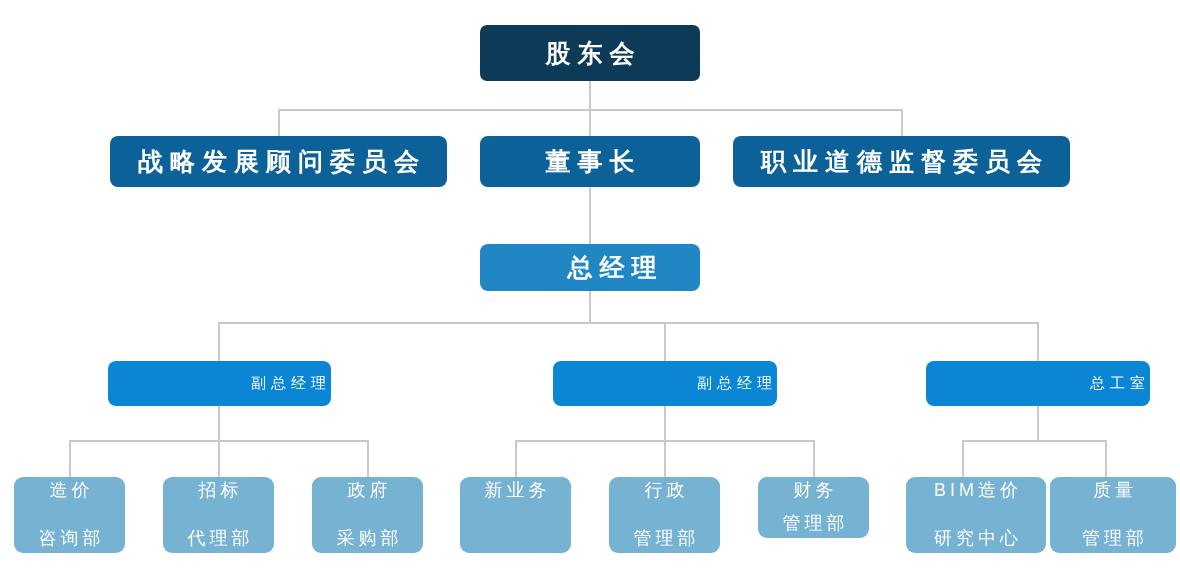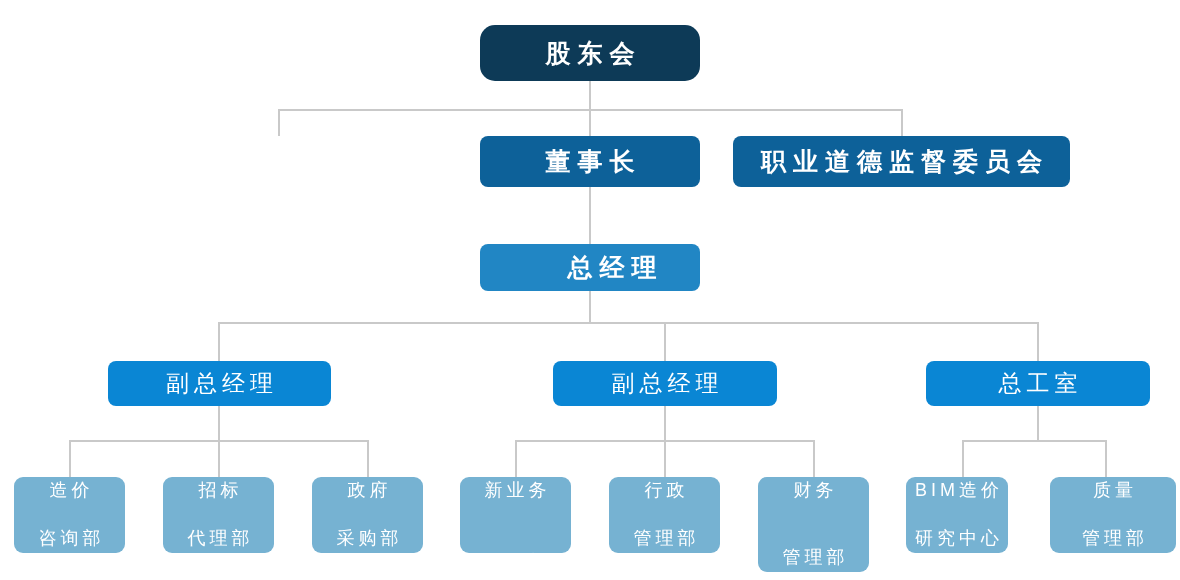--- a/index.html
+++ b/index.html
@@ -25,21 +25,21 @@
     align-items: center;
     justify-content: center;
     color: #ffffff;
     text-align: center;
     border-radius: 8px;
     z-index: 2;
   }
   
   .lvl-root {
     background: #0d3a57;
-    border-radius: 15px;
+    border-radius: 7px;
     font-size: 25px;
     font-weight: bold;
     letter-spacing: 7px;
     text-indent: 7px;
   }
   .lvl-two {
     background: #0d6199;
     border-radius: 8px;
     font-size: 25px;
     font-weight: bold;
@@ -51,24 +51,25 @@
     border-radius: 8px;
     font-size: 25px;
     font-weight: bold;
     letter-spacing: 7px;
     text-indent: 7px;
     padding-left: 44px;
   }
   .lvl-four {
     background: #0a86d4;
     border-radius: 8px;
-    font-size: 23px;
+    font-size: 15px;
     font-weight: normal;
     letter-spacing: 5px;
     text-indent: 5px;
+    align-items: flex-end;
   }
   .lvl-dept {
     background: #76b2d2;
     border-radius: 9px;
     font-size: 18px;
     font-weight: normal;
     letter-spacing: 4px;
     text-indent: 4px;
     line-height: 1.55;
     justify-content: space-between;
@@ -117,20 +118,23 @@
 
   <div class="conn conn-v" style="left:1037px; top:406px; height:35px;"></div>
   <div class="conn conn-h" style="left:962px; top:440px; width:144px;"></div>
   <div class="conn conn-v" style="left:962px; top:440px; height:37px;"></div>
   <div class="conn conn-v" style="left:1105px; top:440px; height:37px;"></div>
 
   <div class="node lvl-root" style="left:480px; top:25px; width:220px; height:56px;">
     <span>股东会</span>
   </div>
 
+  <div class="node lvl-two" style="left:110px; top:136px; width:337px; height:51px;">
+    <span>战略发展顾问委员会</span>
+  </div>
   <div class="node lvl-two" style="left:480px; top:136px; width:220px; height:51px;">
     <span>董事长</span>
   </div>
   <div class="node lvl-two" style="left:733px; top:136px; width:337px; height:51px;">
     <span>职业道德监督委员会</span>
   </div>
 
   <div class="node lvl-three" style="left:480px; top:244px; width:220px; height:47px;">
     <span>总经理</span>
   </div>
@@ -158,25 +162,25 @@
     <span class="dept-line">采购部</span>
   </div>
   <div class="node lvl-dept" style="left:460px; top:477px; width:111px; height:76px;gap:44px;">
     <span class="dept-line">新业务</span>
     <span class="dept-line">发展部</span>
   </div>
   <div class="node lvl-dept" style="left:609px; top:477px; width:111px; height:76px;">
     <span class="dept-line">行政</span>
     <span class="dept-line">管理部</span>
   </div>
-  <div class="node lvl-dept" style="left:758px; top:477px; width:111px; height:95px;">
+  <div class="node lvl-dept" style="left:758px; top:477px; width:111px; height:61px;">
     <span class="dept-line">财务</span>
     <span class="dept-line">管理部</span>
   </div>
-  <div class="node lvl-dept" style="left:906px; top:477px; width:102px; height:76px;">
+  <div class="node lvl-dept" style="left:906px; top:477px; width:140px; height:76px;">
     <span class="dept-line">BIM造价</span>
     <span class="dept-line">研究中心</span>
   </div>
   <div class="node lvl-dept" style="left:1050px; top:477px; width:126px; height:76px;">
     <span class="dept-line">质量</span>
     <span class="dept-line">管理部</span>
   </div>
 
 </div>
 

